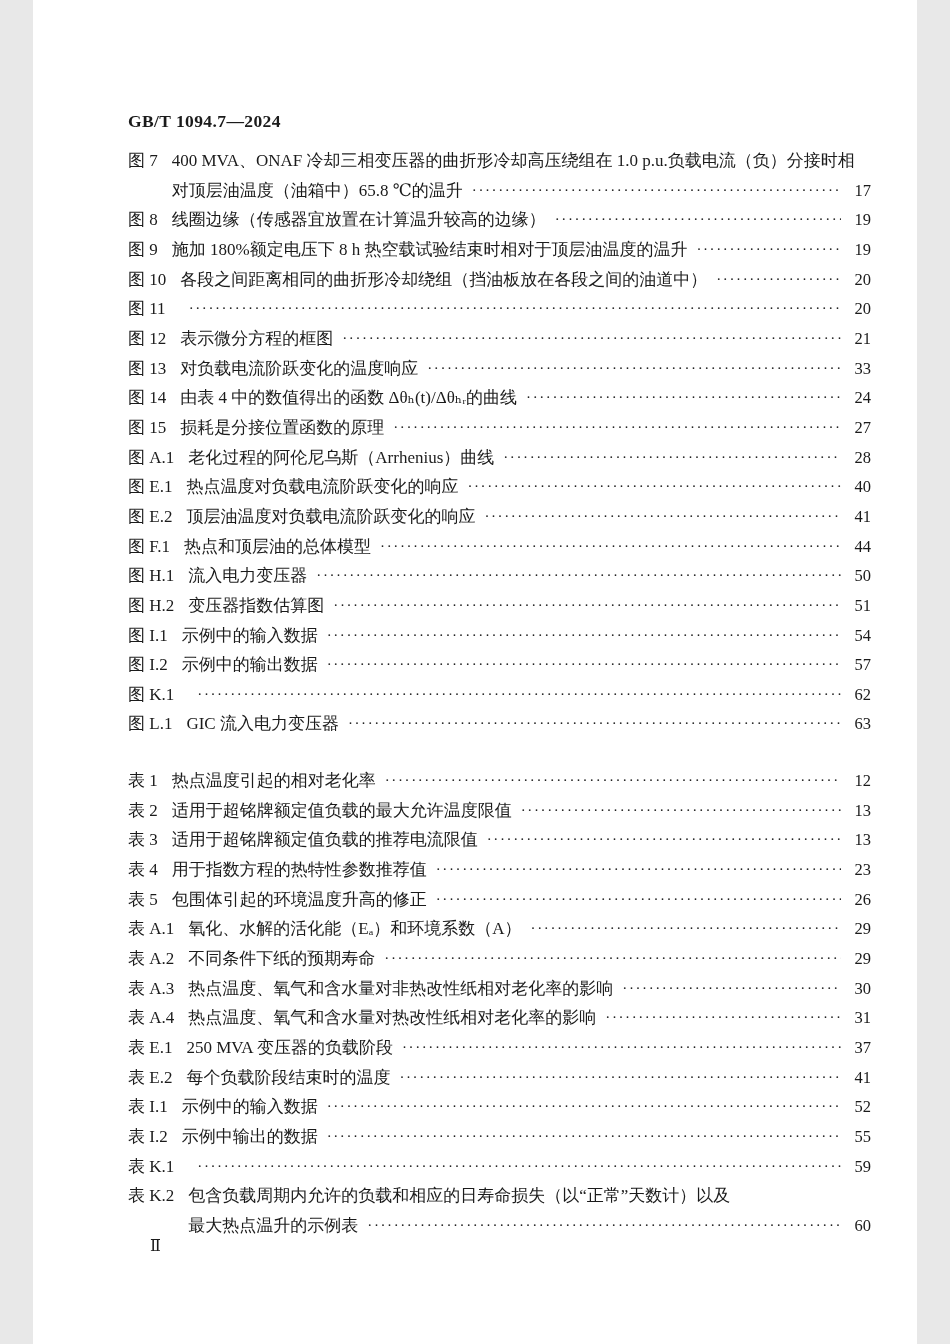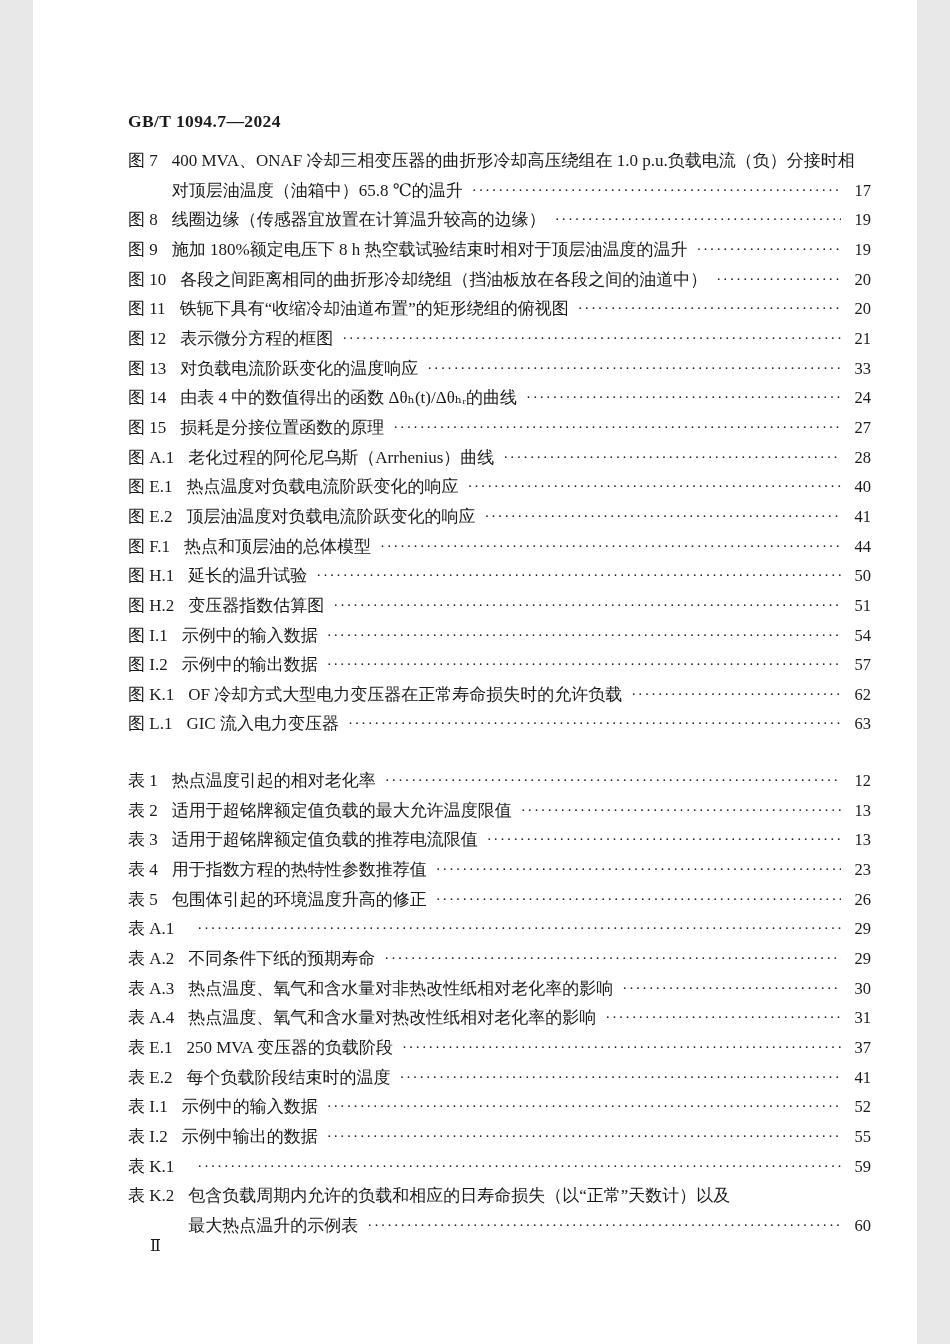--- a/index.html
+++ b/index.html
@@ -101,21 +101,20 @@
           <span class="toc-page">19</span>
         </div>
         <div class="toc-row">
           <span class="toc-label">图 10</span>
           <span class="toc-title">各段之间距离相同的曲折形冷却绕组（挡油板放在各段之间的油道中）</span>
           <span class="dot-leader">································································································································································</span>
           <span class="toc-page">20</span>
         </div>
         <div class="toc-row">
           <span class="toc-label">图 11</span>
-          <span class="toc-title">铁轭下具有“收缩冷却油道布置”的矩形绕组的俯视图</span>
           <span class="dot-leader">································································································································································</span>
           <span class="toc-page">20</span>
         </div>
         <div class="toc-row">
           <span class="toc-label">图 12</span>
           <span class="toc-title">表示微分方程的框图</span>
           <span class="dot-leader">································································································································································</span>
           <span class="toc-page">21</span>
         </div>
         <div class="toc-row">
@@ -155,21 +154,21 @@
           <span class="toc-page">41</span>
         </div>
         <div class="toc-row">
           <span class="toc-label">图 F.1</span>
           <span class="toc-title">热点和顶层油的总体模型</span>
           <span class="dot-leader">································································································································································</span>
           <span class="toc-page">44</span>
         </div>
         <div class="toc-row">
           <span class="toc-label">图 H.1</span>
-          <span class="toc-title">延长的温升试验</span>
+          <span class="toc-title">流入电力变压器</span>
           <span class="dot-leader">································································································································································</span>
           <span class="toc-page">50</span>
         </div>
         <div class="toc-row">
           <span class="toc-label">图 H.2</span>
           <span class="toc-title">变压器指数估算图</span>
           <span class="dot-leader">································································································································································</span>
           <span class="toc-page">51</span>
         </div>
         <div class="toc-row">
@@ -179,21 +178,20 @@
           <span class="toc-page">54</span>
         </div>
         <div class="toc-row">
           <span class="toc-label">图 I.2</span>
           <span class="toc-title">示例中的输出数据</span>
           <span class="dot-leader">································································································································································</span>
           <span class="toc-page">57</span>
         </div>
         <div class="toc-row">
           <span class="toc-label">图 K.1</span>
-          <span class="toc-title">OF 冷却方式大型电力变压器在正常寿命损失时的允许负载</span>
           <span class="dot-leader">································································································································································</span>
           <span class="toc-page">62</span>
         </div>
         <div class="toc-row">
           <span class="toc-label">图 L.1</span>
           <span class="toc-title">GIC 流入电力变压器</span>
           <span class="dot-leader">································································································································································</span>
           <span class="toc-page">63</span>
         </div>
       </section>
@@ -223,20 +221,21 @@
           <span class="toc-page">23</span>
         </div>
         <div class="toc-row">
           <span class="toc-label">表 5</span>
           <span class="toc-title">包围体引起的环境温度升高的修正</span>
           <span class="dot-leader">································································································································································</span>
           <span class="toc-page">26</span>
         </div>
         <div class="toc-row">
           <span class="toc-label">表 A.1</span>
+          <span class="toc-title">氧化、水解的活化能（Eₐ）和环境系数（A）</span>
           <span class="dot-leader">································································································································································</span>
           <span class="toc-page">29</span>
         </div>
         <div class="toc-row">
           <span class="toc-label">表 A.2</span>
           <span class="toc-title">不同条件下纸的预期寿命</span>
           <span class="dot-leader">································································································································································</span>
           <span class="toc-page">29</span>
         </div>
         <div class="toc-row">

